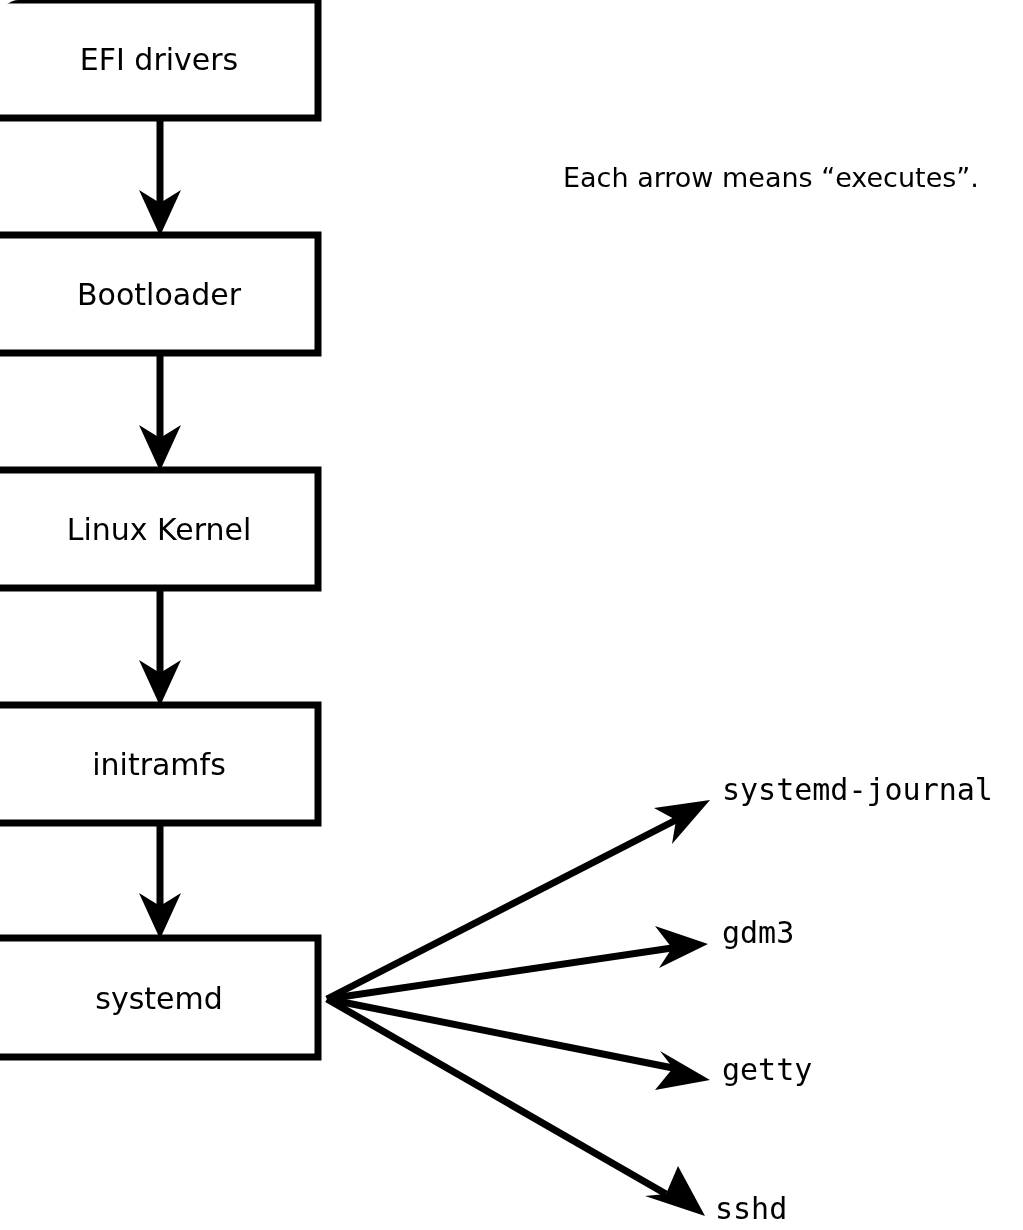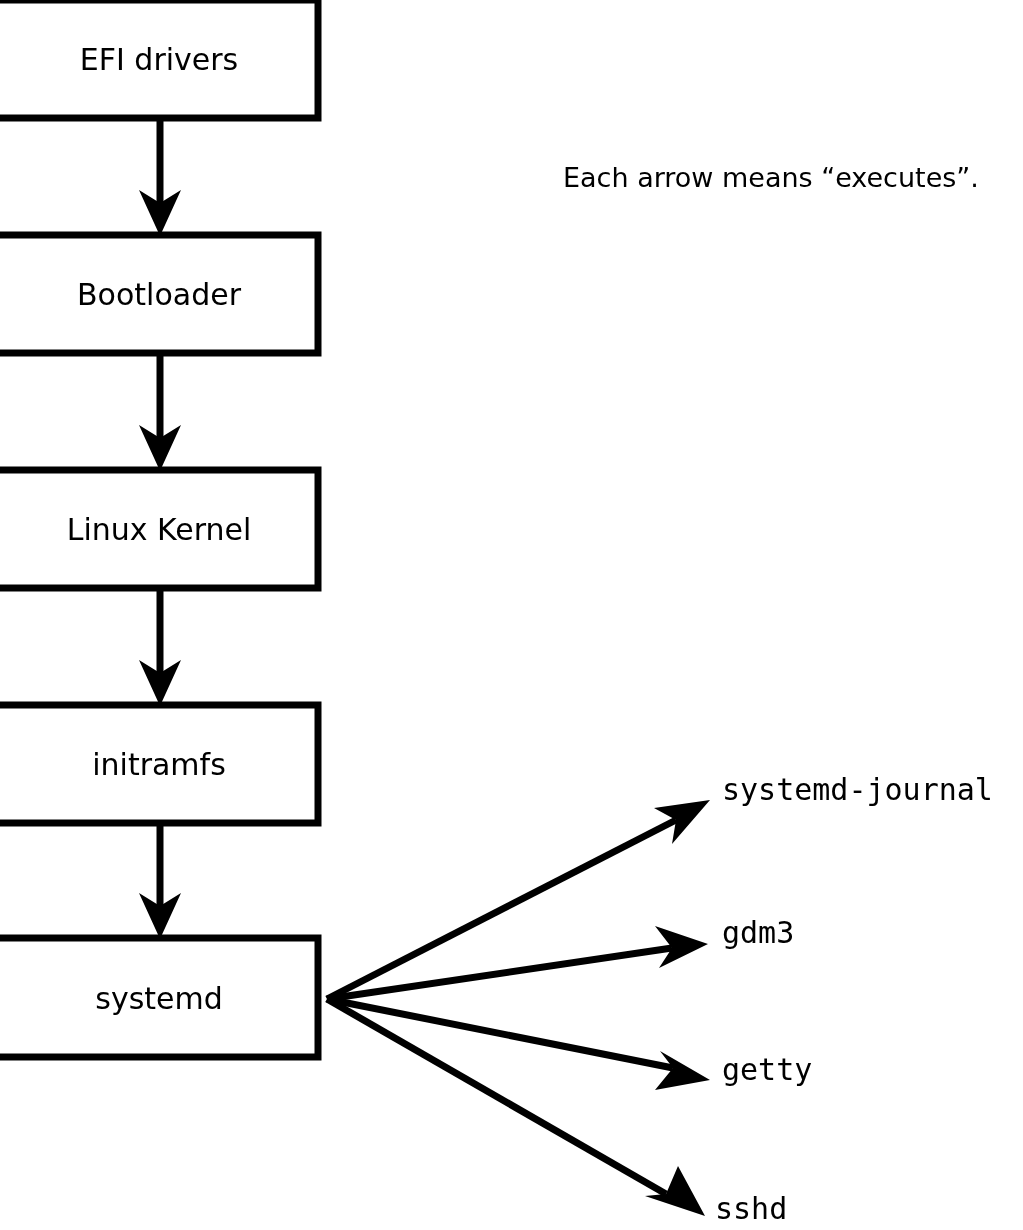--- a/index.html
+++ b/index.html
@@ -7,20 +7,21 @@
     padding: 0;
     background: #ffffff;
   }
   #canvas {
     position: relative;
     width: 1023px;
     height: 1230px;
     background: #ffffff;
     overflow: hidden;
     font-family: "DejaVu Sans", "Liberation Sans", sans-serif;
+    border-radius: 19px;
   }
   #diagram-svg {
     position: absolute;
     top: 0;
     left: 0;
     width: 1023px;
     height: 1230px;
     display: block;
   }
   .stage-box-label {

